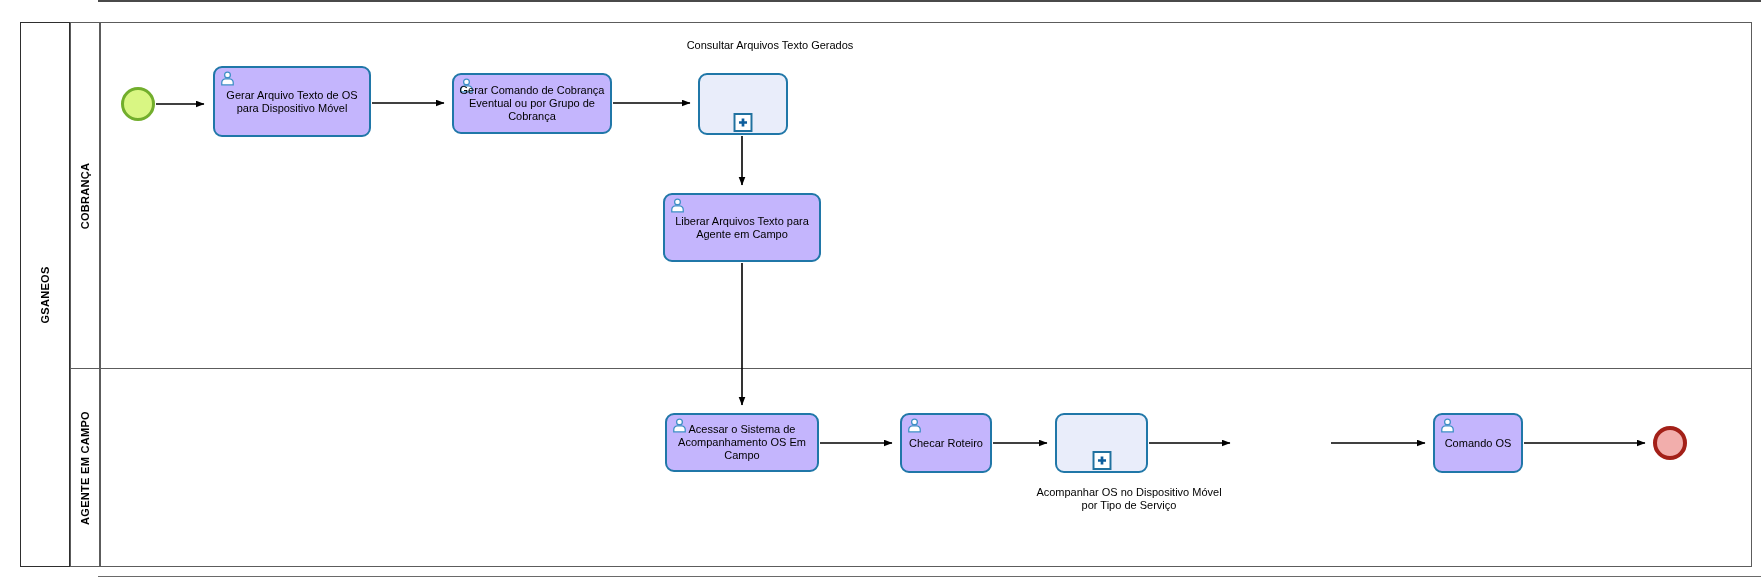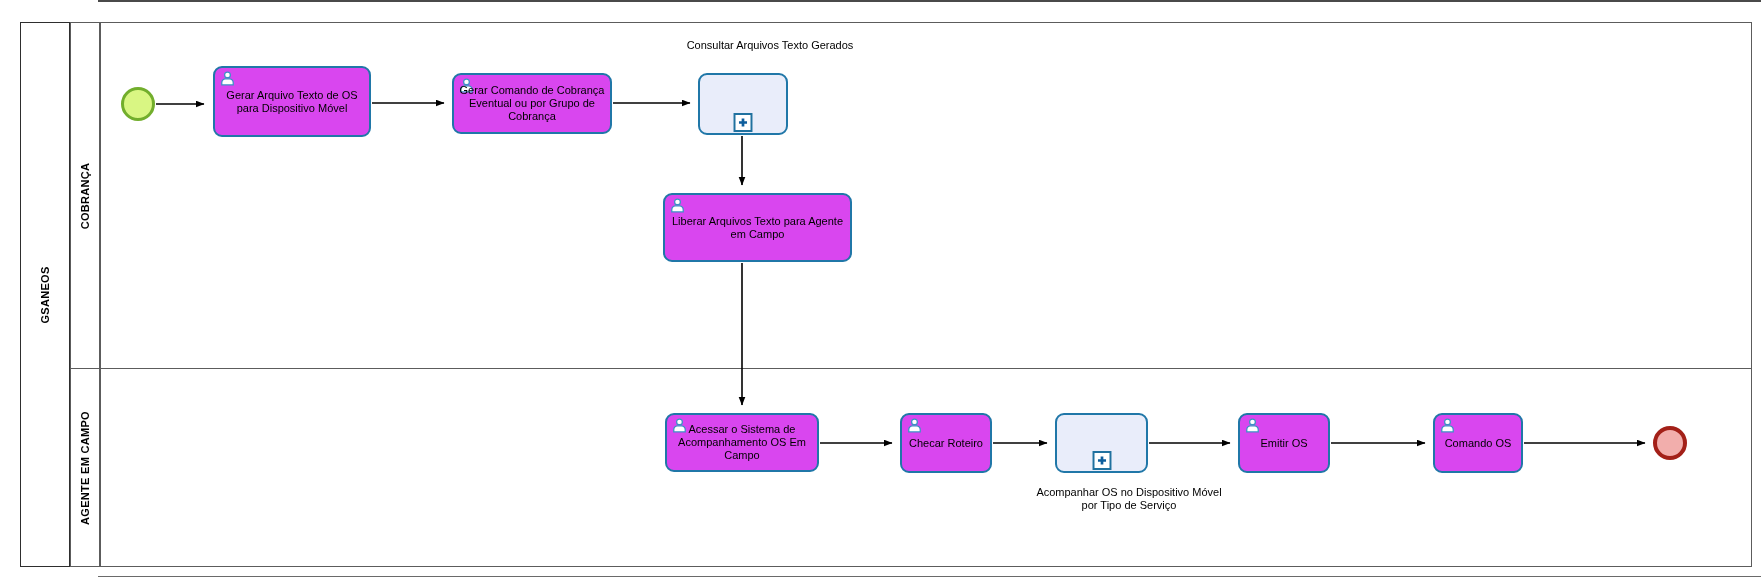--- a/index.html
+++ b/index.html
@@ -18,21 +18,21 @@
   .lane-band.cobranca{top:22px;height:347px;}
   .lane-band.agente{top:368px;height:199px;}
   .lane-area{position:absolute;left:100px;width:1652px;border:1px solid #5c5c5c;
     box-sizing:border-box;background:#fff;}
   .lane-area.cobranca{top:22px;height:347px;}
   .lane-area.agente{top:368px;height:199px;}
 
   .vwrap{position:absolute;inset:0;display:flex;align-items:center;justify-content:center;overflow:visible;}
   .vwrap span{transform:rotate(-90deg);white-space:nowrap;font-size:11px;font-weight:bold;letter-spacing:.3px;}
 
-  .task{position:absolute;background:#d946ef;border:2px solid #2077A8;border-radius:9px;
+  .task{position:absolute;background:#c4b5fd;border:2px solid #2077A8;border-radius:9px;
     box-sizing:border-box;display:flex;align-items:center;justify-content:center;
     text-align:center;font-size:11px;line-height:13px;padding:3px 5px;}
   .task .label{position:relative;z-index:1;}
   .user-icon{position:absolute;top:3px;left:4px;z-index:0;}
 
   .subprocess{position:absolute;background:#E9EDFA;border:2px solid #2077A8;border-radius:9px;
     box-sizing:border-box;}
   .plus-marker{position:absolute;bottom:1px;left:50%;transform:translateX(-50%);
     width:15px;height:15px;border:2px solid #20719F;background:#fff;
     display:flex;align-items:center;justify-content:center;box-sizing:content-box;}
@@ -44,21 +44,21 @@
   .flow-label{position:absolute;font-size:11px;line-height:13px;text-align:center;margin-left:27px;}
   .flow-label.consultar{left:653px;top:39px;width:180px;}
   .flow-label.acompanhar{left:1008px;top:486px;width:188px;text-align:center;}
 
   .connectors{position:absolute;left:0;top:0;pointer-events:none;}
 
   
   #t-gerar-arquivo{left:213px;top:66px;width:158px;height:71px;}
   #t-gerar-comando{left:452px;top:73px;width:160px;height:61px;}
   #sp-consultar{left:698px;top:73px;width:90px;height:62px;}
-  #t-liberar{left:663px;top:193px;width:189px;height:69px;}
+  #t-liberar{left:663px;top:193px;width:158px;height:69px;}
   #t-acessar{left:665px;top:413px;width:154px;height:59px;}
   #t-checar{left:900px;top:413px;width:92px;height:60px;}
   #sp-acompanhar{left:1055px;top:413px;width:93px;height:60px;}
   #t-emitir{left:1238px;top:413px;width:92px;height:60px;}
   #t-encerrar{left:1433px;top:413px;width:90px;height:60px;}
 </style>
 </head>
 <body>
 
 <div class="canvas">
@@ -158,27 +158,20 @@
 
   <div class="subprocess" id="sp-acompanhar">
     <div class="plus-marker">
       <svg width="9" height="9" viewBox="0 0 10 10">
         <path d="M5 0.5 V9.5 M0.5 5 H9.5" stroke="#0E5E9D" stroke-width="3" fill="none"></path>
       </svg>
     </div>
   </div>
   <div class="flow-label acompanhar">Acompanhar OS no Dispositivo Móvel por Tipo de Serviço</div>
 
-  <div class="task" id="t-emitir">
-    <svg class="user-icon" width="17" height="15" viewBox="0 0 16 14">
-      <circle cx="8" cy="3.6" r="2.7" fill="#fff" stroke="#3E8FC6" stroke-width="1.2"></circle>
-      <path d="M2.6 13 L2.6 11 Q2.6 7.8 6 7.3 L10 7.3 Q13.4 7.8 13.4 11 L13.4 13 Z" fill="#fff" stroke="#3E8FC6" stroke-width="1.2"></path>
-    </svg>
-    <span class="label">Emitir OS</span>
-  </div>
 
   <div class="task" id="t-encerrar">
     <svg class="user-icon" width="17" height="15" viewBox="0 0 16 14">
       <circle cx="8" cy="3.6" r="2.7" fill="#fff" stroke="#3E8FC6" stroke-width="1.2"></circle>
       <path d="M2.6 13 L2.6 11 Q2.6 7.8 6 7.3 L10 7.3 Q13.4 7.8 13.4 11 L13.4 13 Z" fill="#fff" stroke="#3E8FC6" stroke-width="1.2"></path>
     </svg>
     <span class="label">Comando OS</span>
   </div>
 
 </div>

